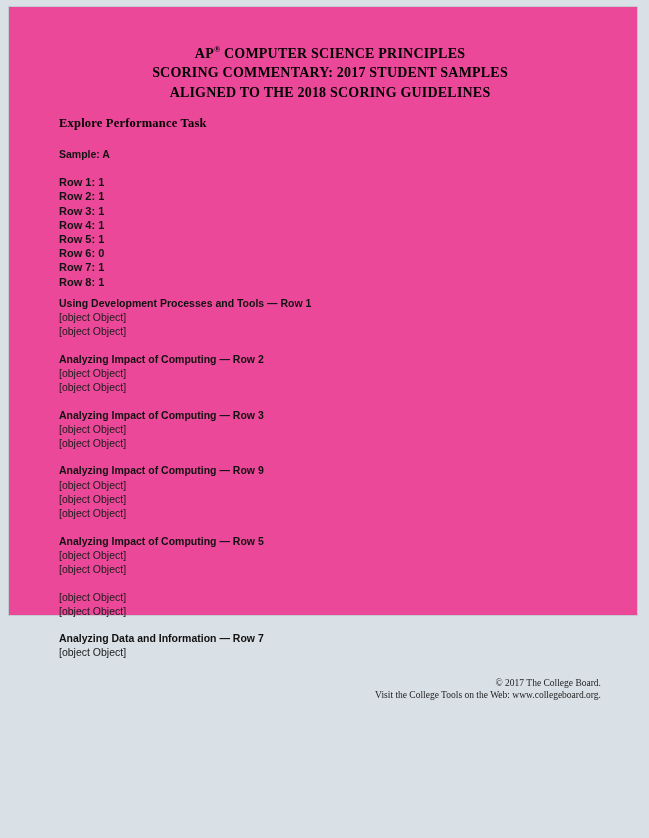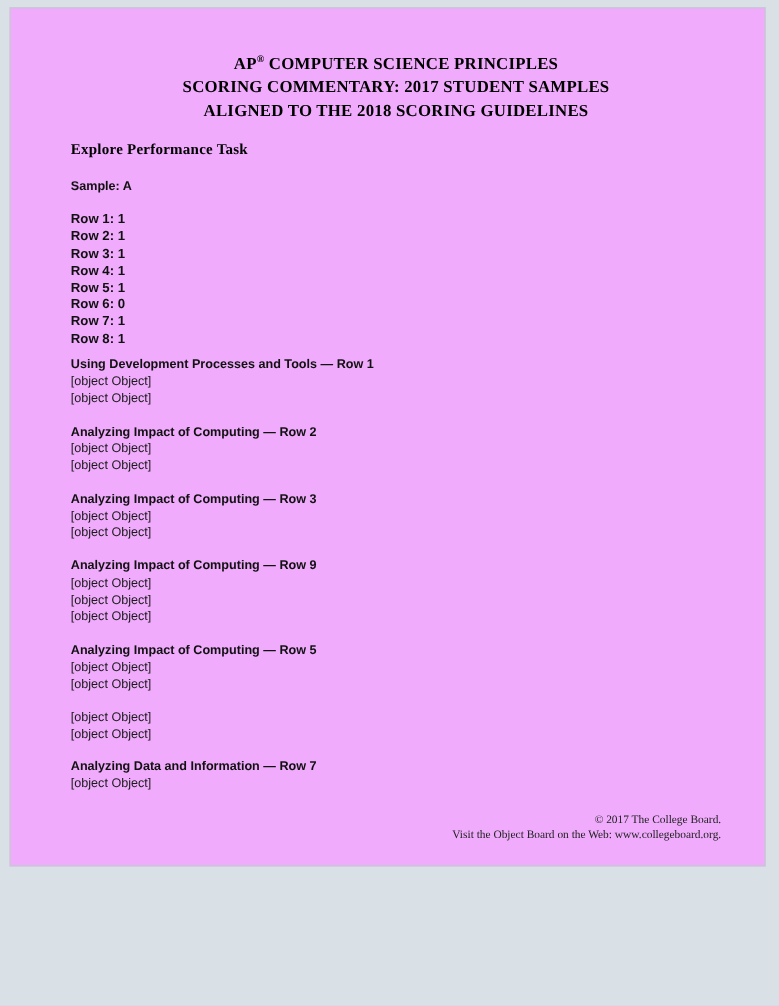--- a/index.html
+++ b/index.html
@@ -6,22 +6,22 @@
   html, body {
     width: 649px; height: 838px;
     font-family: "Liberation Sans", sans-serif;
     background: #d9e0e6;
     overflow: hidden;
   }
   .canvas { position: relative; width: 649px; height: 838px; }
   .page {
     position: absolute;
     left: 8px; top: 6px;
-    width: 630px; height: 716px;
-    background: #f0abfc;
+    width: 630px; height: 610px;
+    background: #ec4899;
     border: 1px solid #c3cad0;
     padding: 33px 36px 0 50px;
     color: #111111;
   }
   
   .doc-title {
     text-align: center;
     font-family: "Liberation Serif", serif;
     font-weight: bold;
     font-size: 14px;
@@ -173,17 +173,17 @@
           <div class="section-heading">Analyzing Data and Information — Row 7</div>
           <div>
 
               <div class="section-paragraph">[object Object]</div>
             </div>
         </div>
       </div>
 
     <div class="doc-footer">
       <div>© 2017 The College Board.</div>
-      <div>Visit the Object Board on the Web: www.collegeboard.org.</div>
+      <div>Visit the College Tools on the Web: www.collegeboard.org.</div>
     </div>
 
   </div>
 </div>
 
 </body></html>

